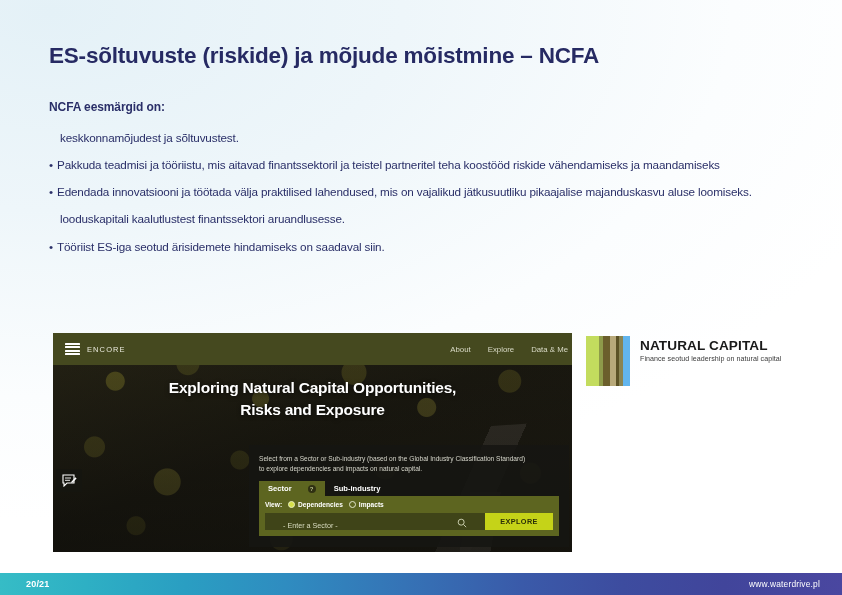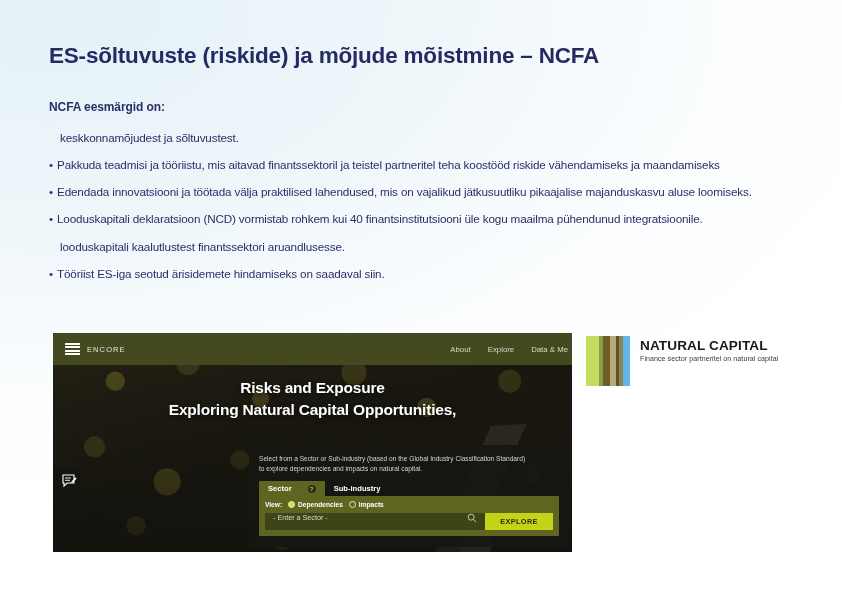--- a/index.html
+++ b/index.html
@@ -267,22 +267,22 @@
   .radio.on .knob { background: #d5e04a; border-color: #e9edbe; }
   .input-row {
     display: flex;
     align-items: stretch;
     height: 17px;
   }
   .sector-input {
     flex: 1;
     background: #3f4418;
     display: flex;
-    align-items: flex-start;
-    padding: 0 8px;
+    align-items: flex-end;
+    padding: 0 18px;
     color: #d9dcc0;
     font-size: 7.2px;
     position: relative;
   }
   .search-ico {
     margin-left: auto;
     opacity: 0.9;
   }
   .explore-btn {
     width: 68px;
@@ -374,23 +374,20 @@
 
     <div class="bullet-row cont">
       <span>keskkonnamõjudest ja sõltuvustest.</span>
     </div>
     <div class="bullet-row">
       <span class="dot">•</span><span>Pakkuda teadmisi ja tööriistu, mis aitavad finantssektoril ja teistel partneritel teha koostööd riskide vähendamiseks ja maandamiseks</span>
     </div>
     <div class="bullet-row">
       <span class="dot">•</span><span>Edendada innovatsiooni ja töötada välja praktilised lahendused, mis on vajalikud jätkusuutliku pikaajalise majanduskasvu aluse loomiseks.</span>
     </div>
-    <div class="bullet-row">
-      <span class="dot">•</span><span>Looduskapitali deklaratsioon (NCD) vormistab rohkem kui 40 finantsinstitutsiooni üle kogu maailma pühendunud integratsioonile.</span>
-    </div>
     <div class="bullet-row cont">
       <span>looduskapitali kaalutlustest finantssektori aruandlusesse.</span>
     </div>
     <div class="bullet-row">
       <span class="dot">•</span><span>Tööriist ES-iga seotud ärisidemete hindamiseks on saadaval siin.</span>
     </div>
   </div>
 
   <div class="encore-shot">
     <div class="forest-bg"></div>
@@ -407,22 +404,22 @@
       </div>
       <div class="encore-word">ENCORE</div>
       <div class="encore-nav">
         <span>About</span>
         <span>Explore</span>
         <span>Data &amp; Me</span>
       </div>
     </div>
 
     <div class="hero-title">
+      <div>Exploring Natural Capital Opportunities,</div>
       <div>Risks and Exposure</div>
-      <div>Exploring Natural Capital Opportunities,</div>
     </div>
 
     <div class="feedback-btn">
       <svg width="15" height="13" viewBox="0 0 15 13">
         <path d="M1 1 H12 V9 H5 L2 12 V9 H1 Z" fill="none" stroke="#ffffff" stroke-width="1.1"></path>
         <line x1="3" y1="4" x2="9" y2="4" stroke="#ffffff" stroke-width="0.9"></line>
         <line x1="3" y1="6.3" x2="8" y2="6.3" stroke="#ffffff" stroke-width="0.9"></line>
         <path d="M9.5 7.5 L13.5 3.3 L14.6 4.4 L10.6 8.6 L9.2 9 Z" fill="#ffffff"></path>
       </svg>
     </div>
@@ -477,18 +474,22 @@
       <i style="width:13px;background:#c3dc5e"></i>
       <i style="width:4px;background:#8e9b4a"></i>
       <i style="width:7px;background:#6b5f2c"></i>
       <i style="width:6px;background:#b8a97a"></i>
       <i style="width:3px;background:#5c5226"></i>
       <i style="width:4px;background:#8a8452"></i>
       <i style="width:7px;background:#62b5ed"></i>
     </div>
     <div class="ncfa-text">
       <div class="ncfa-l1">NATURAL CAPITAL</div>
-      <div class="ncfa-tag">Finance sector partneritel on natural capital</div>
+      <div class="ncfa-tag">Finance seotud leadership on natural capital</div>
     </div>
   </div>
 
+  <div class="footer">
+    <div class="footer-left">20/21</div>
+    <div class="footer-right">www.waterdrive.pl</div>
+  </div>
 
 </div>
 
 </body></html>

